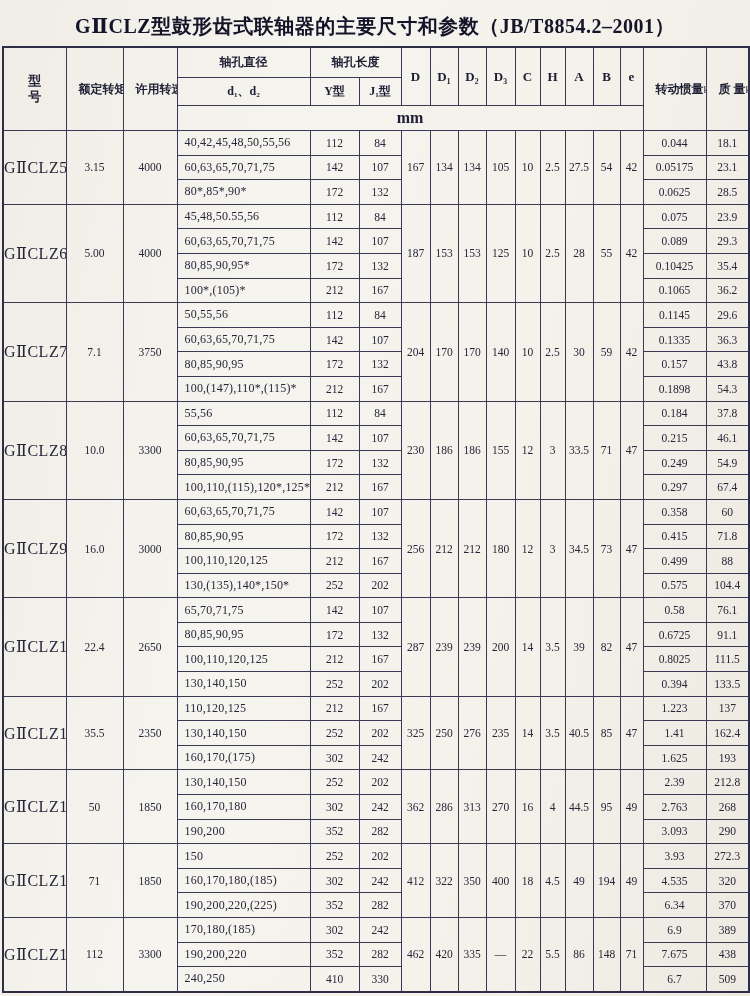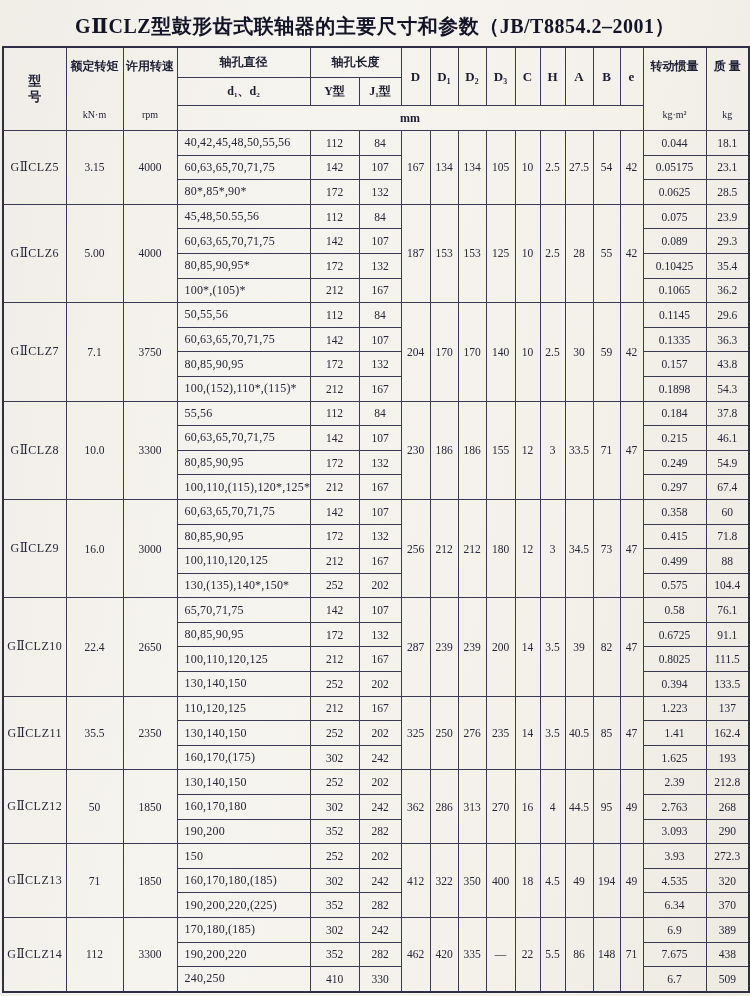--- a/index.html
+++ b/index.html
@@ -22,28 +22,28 @@
   }
   th,td{
     border:1px solid #3a3a54;
     text-align:center;vertical-align:middle;
     padding:0;overflow:hidden;white-space:nowrap;
     font-weight:normal;
   }
   thead th{font-weight:bold;font-size:12px;color:#1d1d33;}
   thead tr.h1 th{height:29px;}
   thead tr.h2 th{height:27px;}
-  thead tr.h3 th{height:24px;font-weight:bold;font-size:12px;}
-  .stack{display:flex;flex-direction:column;justify-content:space-between;align-items:center;padding:5px 12px;height:72px;box-sizing:border-box;}
+  thead tr.h3 th{height:24px;font-weight:bold;font-size:16px;}
+  .stack{display:flex;flex-direction:row;justify-content:space-between;align-items:center;padding:5px 12px;height:72px;box-sizing:border-box;}
   .stack .u{font-weight:normal;font-size:10px;text-align:center;}
   .model-head{line-height:1.25;font-size:13px;}
   .dimh{font-size:13px;font-family:"Liberation Serif","DejaVu Serif",serif;font-weight:bold;}
   tbody td{height:23.6px;font-size:11.5px;color:#26263a;}
   td.bore{text-align:left;padding-left:7px;font-size:12px;letter-spacing:0.2px;}
-  td.model{font-size:12px;letter-spacing:0.5px;text-align:center;}
+  td.model{font-size:16px;letter-spacing:0.5px;text-align:center;}
   td.num{font-size:11.5px;}
 </style>
 </head>
 <body>
 <div class="page">
 
 <h1 class="title">GⅡCLZ型鼓形齿式联轴器的主要尺寸和参数（JB/T8854.2–2001）</h1>
 
 <table class="spec">
   <colgroup>
@@ -219,21 +219,21 @@
           <td class="num">36.3</td>
         </tr>
         <tr>
           <td class="bore">80,85,90,95</td>
           <td class="num">172</td>
           <td class="num">132</td>
           <td class="num">0.157</td>
           <td class="num">43.8</td>
         </tr>
         <tr>
-          <td class="bore">100,(152),110*,(115)*</td>
+          <td class="bore">100,(147),110*,(115)*</td>
           <td class="num">212</td>
           <td class="num">167</td>
           <td class="num">0.1898</td>
           <td class="num">54.3</td>
         </tr>
         <tr>
           <td class="model" rowspan="4">GⅡCLZ8</td>
           <td class="num" rowspan="4">10.0</td>
           <td class="num" rowspan="4">3300</td>
           <td class="bore">55,56</td>

